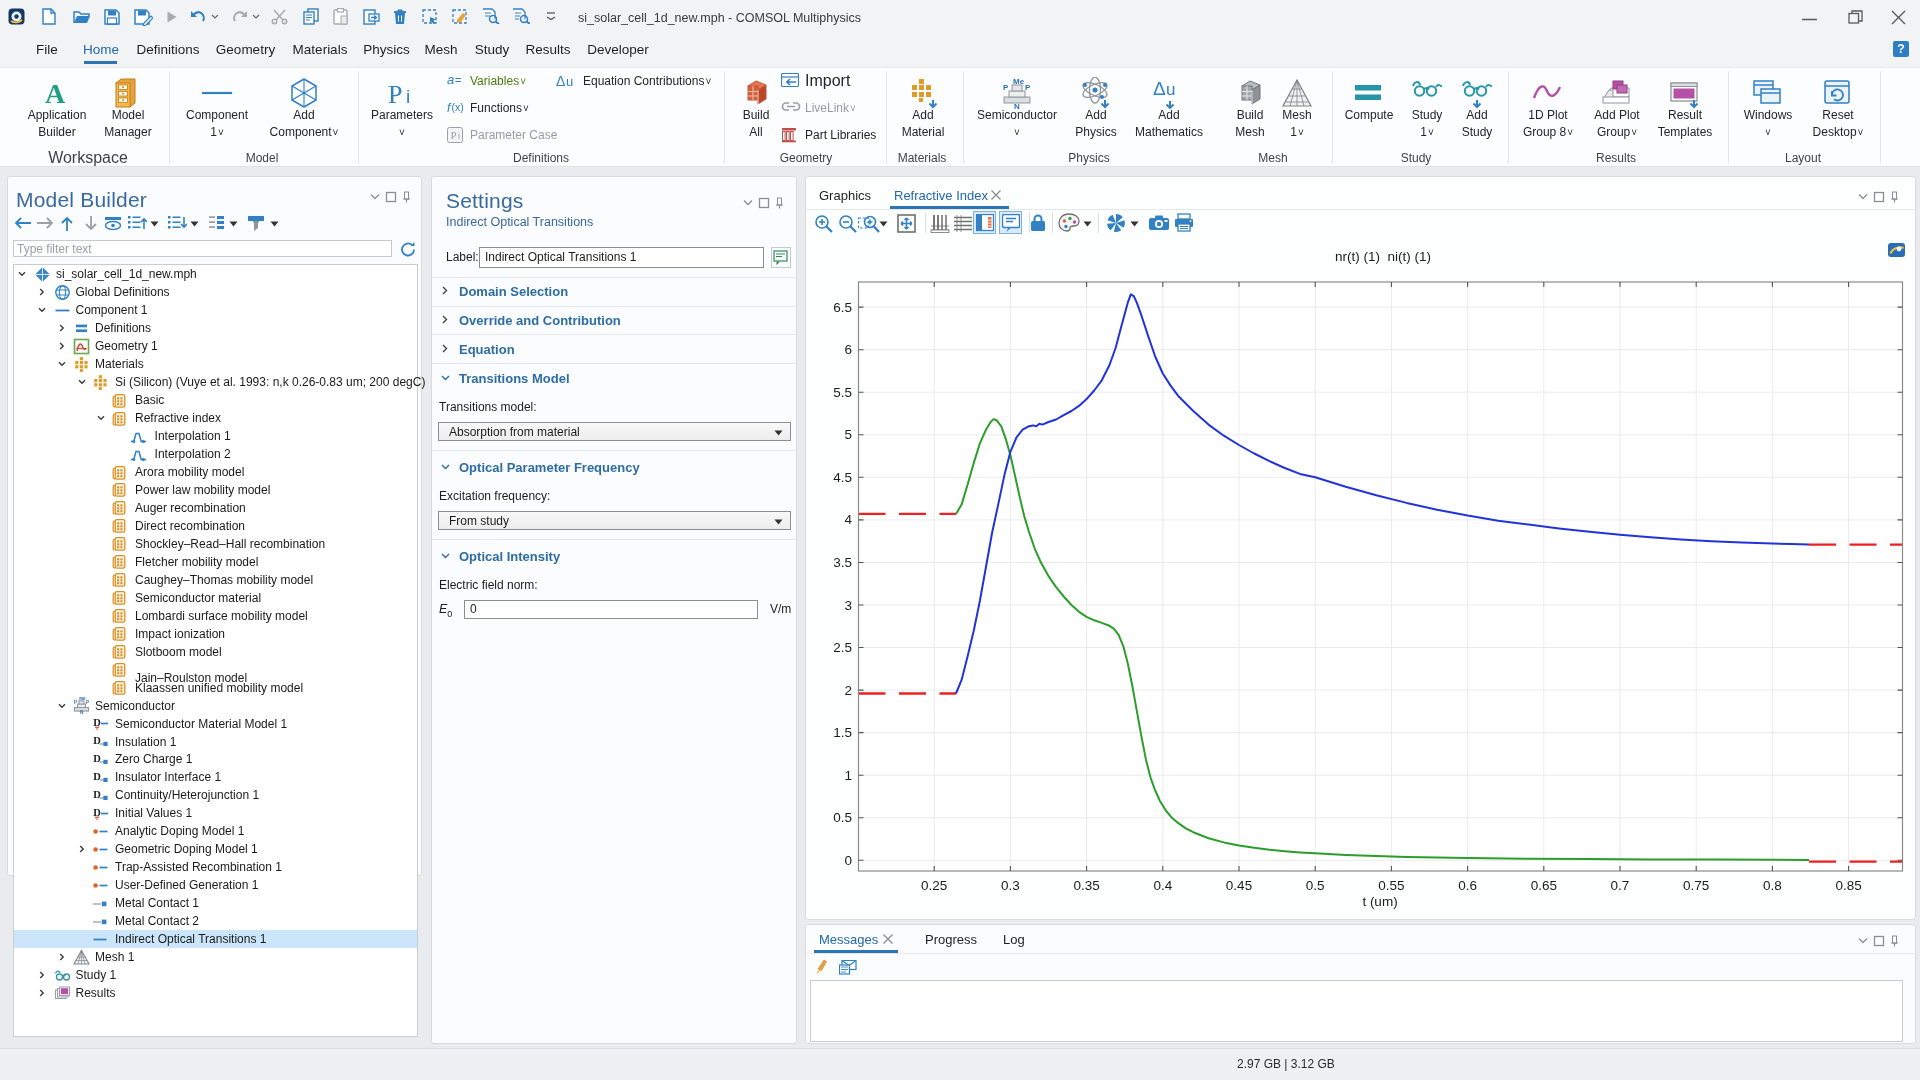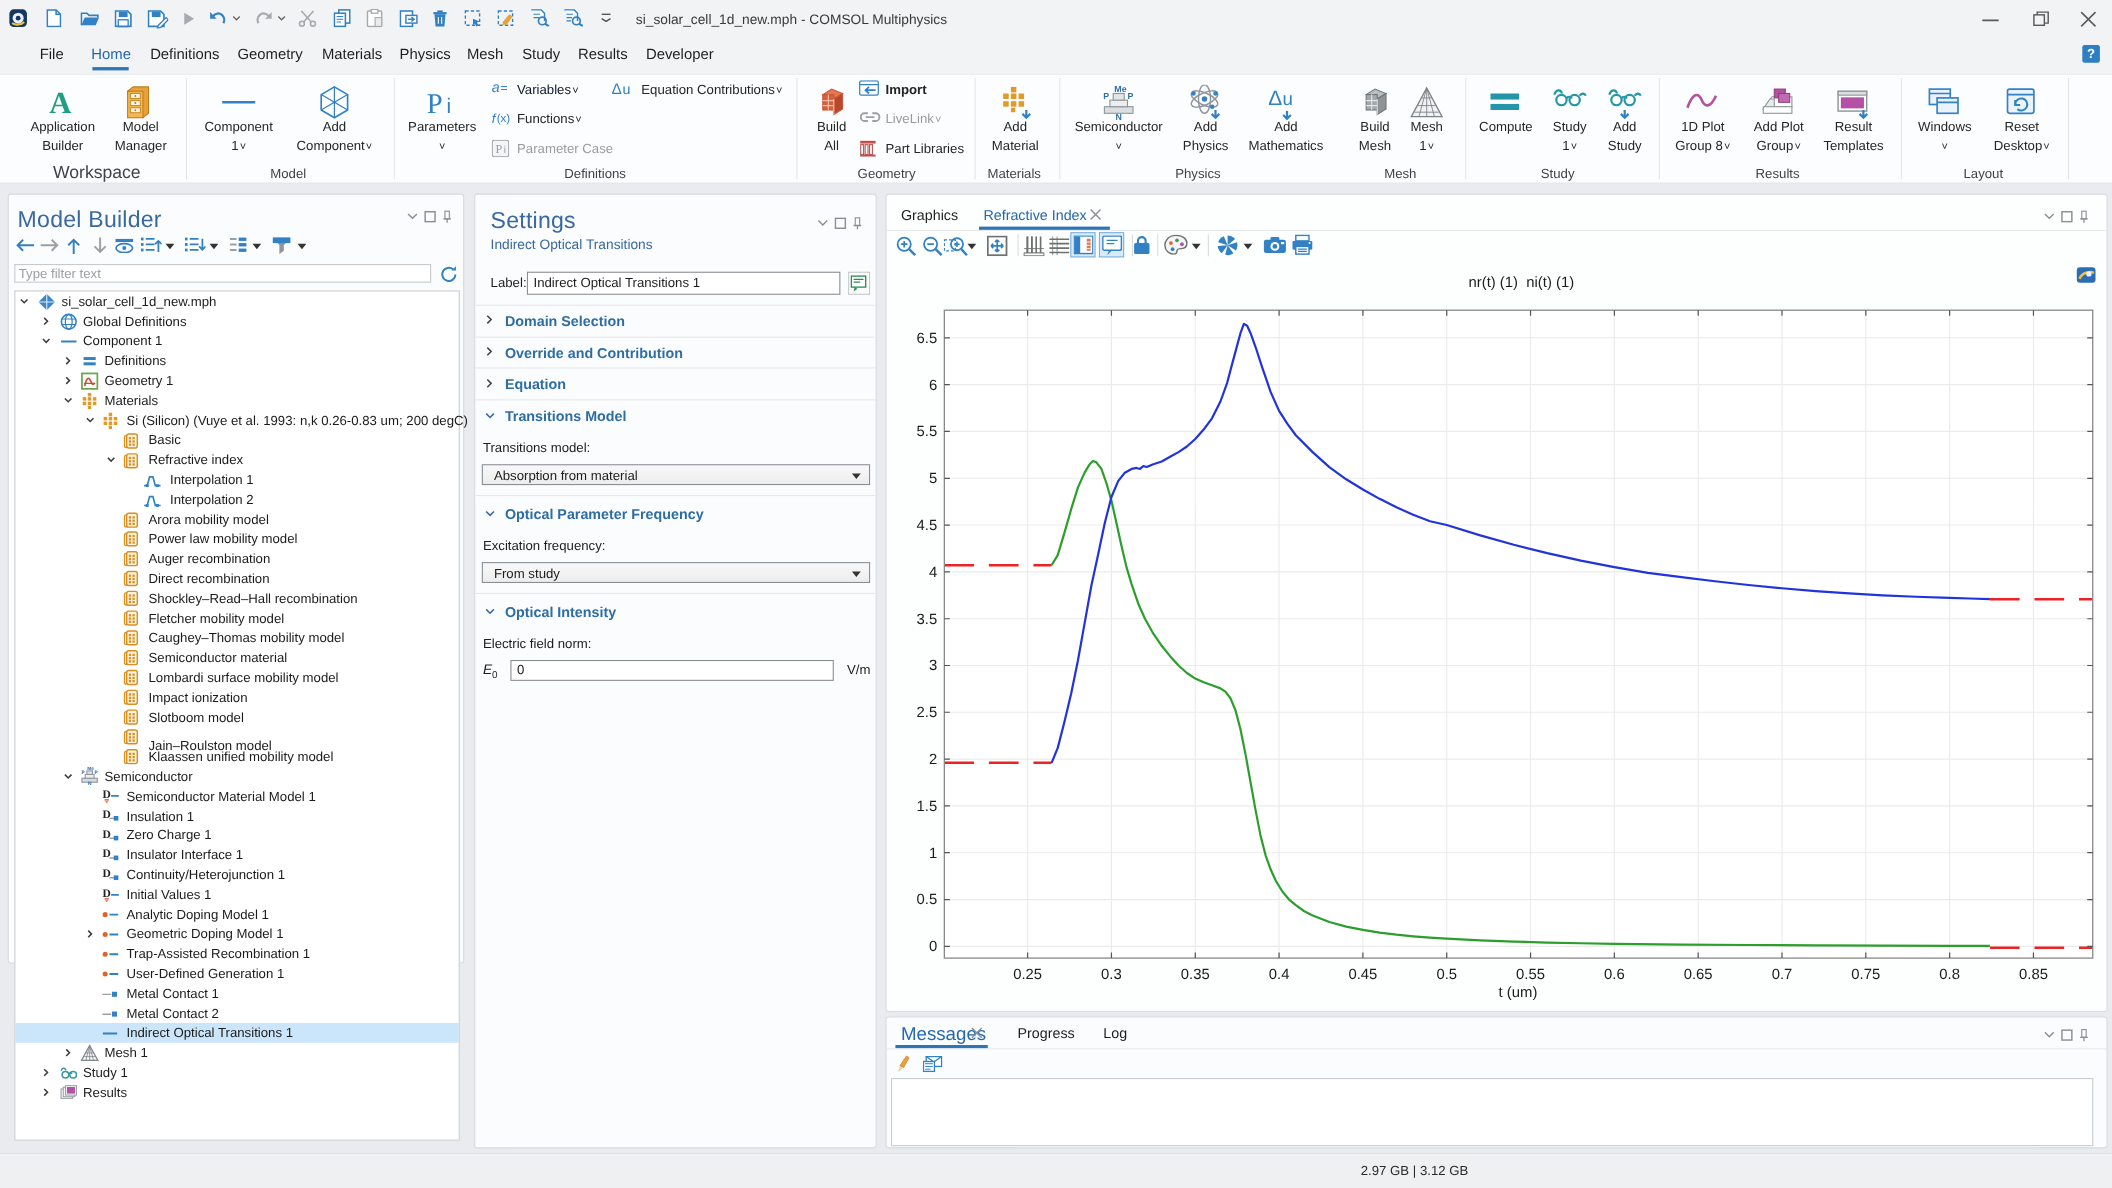--- a/index.html
+++ b/index.html
@@ -295,21 +295,21 @@
       <path d="M3 9h24" stroke="#3181c4" stroke-width="1.5"></path>
       <path d="M10 18a5.5 5.5 0 1 1 2 4.2" stroke="#3181c4" stroke-width="1.8" fill="none"></path>
       <path d="M10 14v4.5h4.5" fill="none" stroke="#3181c4" stroke-width="1.8"></path>
     </svg></div>
 <div style="position:absolute;left:1838px;transform:translateX(-50%);top:115px;font-size:12px;color:#252525;font-weight:normal;white-space:nowrap;line-height:16px;margin-top:-8px;">Reset</div>
 <div style="position:absolute;left:1838px;transform:translateX(-50%);top:132px;font-size:12px;color:#252525;font-weight:normal;white-space:nowrap;line-height:16px;margin-top:-8px;">Desktop <span style="font-size:10px">˅</span></div>
 <div style="position:absolute;line-height:0;left:447px;top:73px;"><svg width="17" height="14">
       <text x="0" y="11" font-size="13" fill="#3181c4" font-style="italic">a</text>
       <text x="8" y="11" font-size="11" fill="#3181c4">=</text>
     </svg></div>
-<div style="position:absolute;left:470px;top:81px;font-size:12px;color:#0f172a;font-weight:normal;white-space:nowrap;line-height:16px;margin-top:-8px;">Variables <span style="font-size:10px">˅</span></div>
+<div style="position:absolute;left:470px;top:81px;font-size:12px;color:#4d7c0f;font-weight:normal;white-space:nowrap;line-height:16px;margin-top:-8px;">Variables <span style="font-size:10px">˅</span></div>
 <div style="position:absolute;line-height:0;left:447px;top:100px;"><svg width="20" height="14">
       <text x="0" y="11.5" font-size="12" fill="#3181c4" font-style="italic">f</text>
       <text x="4.5" y="11" font-size="10.5" fill="#3181c4">(x)</text>
     </svg></div>
 <div style="position:absolute;left:470px;top:108px;font-size:12px;color:#252525;font-weight:normal;white-space:nowrap;line-height:16px;margin-top:-8px;">Functions <span style="font-size:10px">˅</span></div>
 <div style="position:absolute;line-height:0;left:447px;top:127px;"><svg width="16" height="16">
       <rect x="0.5" y="0.5" width="15" height="15" rx="2" fill="#f4f5f6" stroke="#9aa0a5"></rect>
       <text x="3.5" y="12" font-size="11" fill="#9aa0a5" font-family="Liberation Serif">P</text>
       <text x="11" y="12" font-size="9" fill="#9aa0a5">i</text>
     </svg></div>
@@ -317,21 +317,21 @@
 <div style="position:absolute;line-height:0;left:556px;top:73px;"><svg width="26" height="15">
       <text x="0" y="12.5" font-size="14" fill="#3181c4">Δ</text>
       <text x="10" y="12.5" font-size="13" fill="#3181c4">u</text>
     </svg></div>
 <div style="position:absolute;left:583px;top:81px;font-size:12px;color:#252525;font-weight:normal;white-space:nowrap;line-height:16px;margin-top:-8px;">Equation Contributions <span style="font-size:10px">˅</span></div>
 <div style="position:absolute;line-height:0;left:781px;top:73px;"><svg width="18" height="15">
       <rect x="0.5" y="0.5" width="17" height="13" rx="1.5" fill="#fff" stroke="#3181c4" stroke-width="1.2"></rect>
       <path d="M0.5 4h17" stroke="#3181c4" stroke-width="1.2"></path>
       <path d="M15 9H6M9 6l-3.2 3L9 12" stroke="#3181c4" stroke-width="1.6" fill="none"></path>
     </svg></div>
-<div style="position:absolute;left:805px;top:81px;font-size:12px;color:#252525;font-weight:bold;white-space:nowrap;line-height:16px;margin-top:-8px;">Import</div>
+<div style="position:absolute;left:805px;top:81px;font-size:16px;color:#252525;font-weight:normal;white-space:nowrap;line-height:16px;margin-top:-8px;">Import</div>
 <div style="position:absolute;line-height:0;left:781px;top:100px;"><svg width="20" height="13">
       <path d="M8 3H5a3.5 3.5 0 0 0 0 7h3M12 3h3a3.5 3.5 0 0 1 0 7h-3M6 6.5h8" stroke="#9aa0a5" stroke-width="1.7" fill="none"></path>
     </svg></div>
 <div style="position:absolute;left:805px;top:108px;font-size:12px;color:#9b9b9b;font-weight:normal;white-space:nowrap;line-height:16px;margin-top:-8px;">LiveLink <span style="font-size:10px">˅</span></div>
 <div style="position:absolute;line-height:0;left:781px;top:127px;"><svg width="16" height="16">
       <rect x="1" y="1" width="14" height="2.5" fill="#c0504d"></rect>
       <rect x="1.5" y="4.5" width="2.6" height="9" fill="#fff" stroke="#c0504d"></rect>
       <rect x="5.5" y="4.5" width="2.6" height="9" fill="#fff" stroke="#c0504d"></rect>
       <rect x="9.5" y="4.5" width="2.6" height="9" fill="#fff" stroke="#c0504d"></rect>
       <rect x="1" y="13.5" width="14" height="1.8" fill="#c0504d"></rect>
@@ -980,21 +980,21 @@
     <text x="852" y="396.8" font-size="13.5" fill="#1c1c1c" text-anchor="end">5.5</text>
     <text x="852" y="354.2" font-size="13.5" fill="#1c1c1c" text-anchor="end">6</text>
     <text x="852" y="311.6" font-size="13.5" fill="#1c1c1c" text-anchor="end">6.5</text>
     <text x="1380" y="906" font-size="13.5" fill="#1c1c1c" text-anchor="middle">t (um)</text>
     <text x="1383" y="261" font-size="13.5" fill="#1c1c1c" text-anchor="middle">nr(t) (1)&nbsp;&nbsp;ni(t) (1)</text>
     <rect x="1888" y="243" width="17" height="14" rx="3" fill="#2a6db5"></rect>
     <path d="M1890.5 253.5c2-6 10-7 13-5.5" stroke="#f4c23c" stroke-width="2.2" fill="none"></path>
     <circle cx="1899" cy="249" r="2.4" fill="#e8f2fb"></circle>
   </svg>
 <div style="position:absolute;left:805px;top:924px;width:1111px;height:120px;background:#fbfcfd;border:1px solid #d8dbde;border-radius:3px;">
-    <div style="position:absolute;left:13px;top:14px;font-size:17px;color:#2468ad;font-weight:normal;white-space:nowrap;line-height:17px;margin-top:-8px;">Messages</div>
+    <div style="position:absolute;left:13px;top:14px;font-size:13px;color:#2468ad;font-weight:normal;white-space:nowrap;line-height:17px;margin-top:-8px;">Messages</div>
     <div style="position:absolute;line-height:0;left:76px;top:8px;"><svg width="12" height="12">
         <path d="M1.5 1.5l9 9M10.5 1.5l-9 9" stroke="#8a8f94" stroke-width="1.3"></path>
       </svg></div>
     <div style="position:absolute;left:8px;top:25px;width:84px;height:2.5px;background:#2e75b6;"></div>
     <div style="position:absolute;left:119px;top:14px;font-size:13px;color:#1f1f1f;font-weight:normal;white-space:nowrap;line-height:17px;margin-top:-8px;">Progress</div>
     <div style="position:absolute;left:197px;top:14px;font-size:13px;color:#1f1f1f;font-weight:normal;white-space:nowrap;line-height:17px;margin-top:-8px;">Log</div>
     <div style="position:absolute;left:0px;top:28px;width:1109px;height:1px;background:#e6e8ea;"></div>
     <div style="position:absolute;line-height:0;left:1051px;top:10px;width:48px;height:12px;"><svg width="48" height="12">
         <path d="M2 3.5l4 4 4-4" stroke="#8a8f94" stroke-width="1.3" fill="none"></path>
         <rect x="17.5" y="1.5" width="9" height="9" fill="none" stroke="#8a8f94" stroke-width="1.3"></rect>

